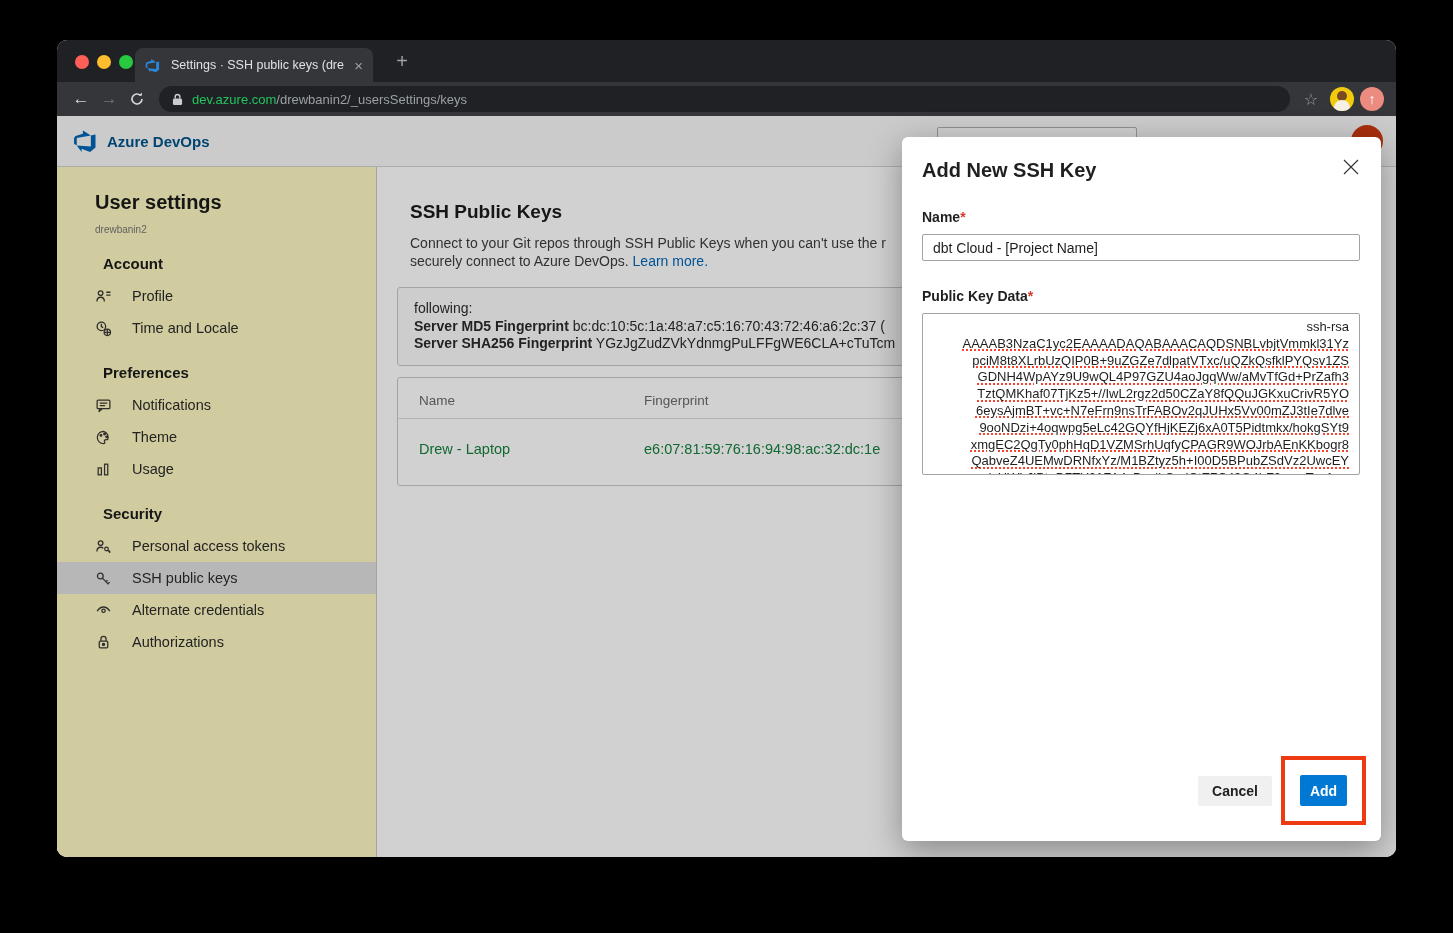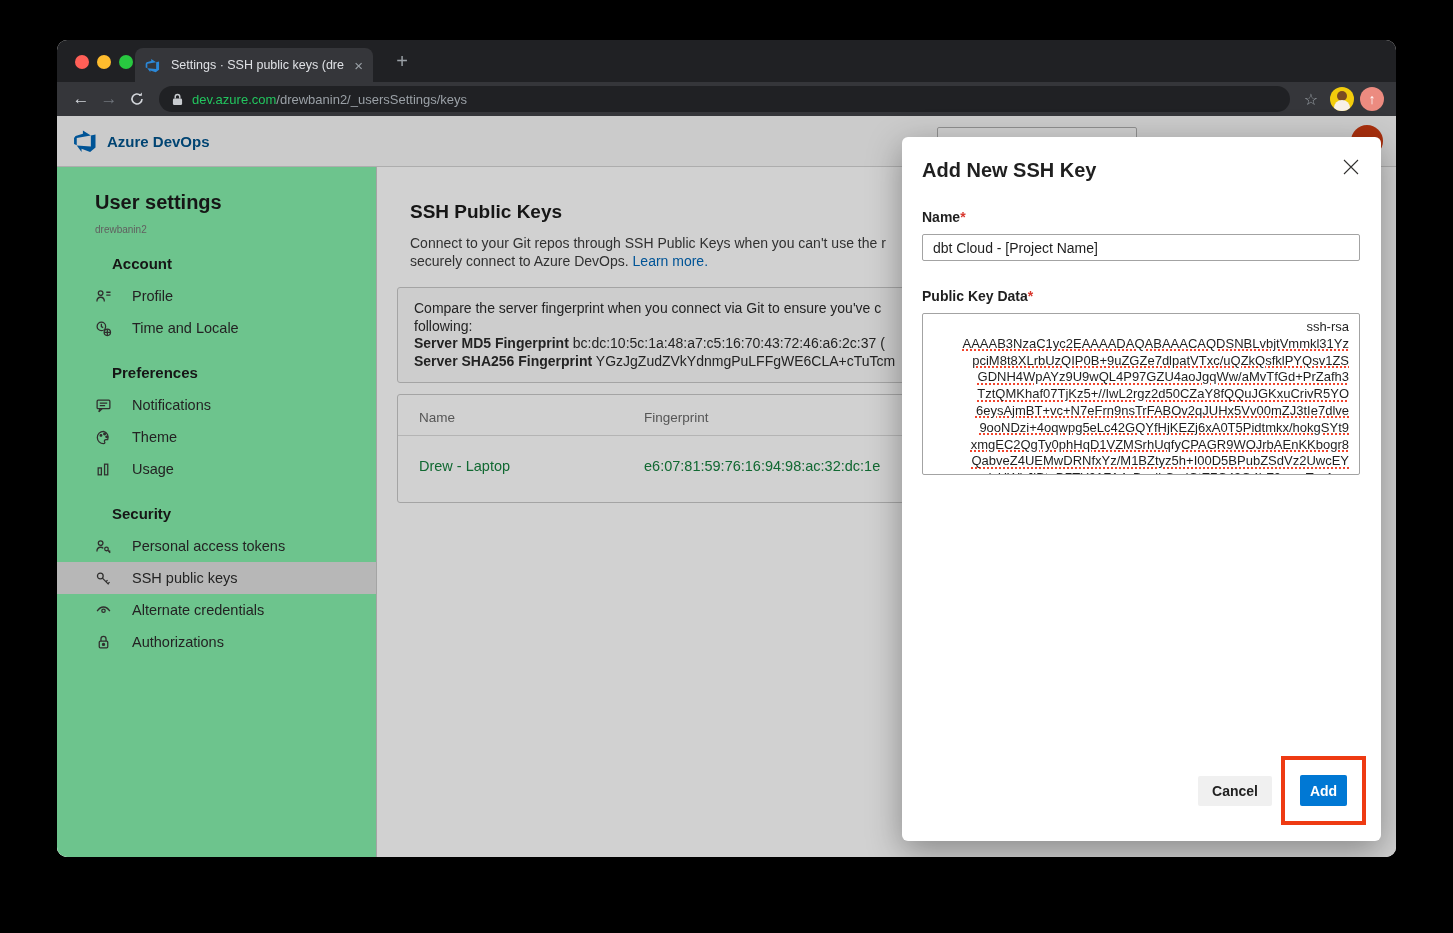--- a/index.html
+++ b/index.html
@@ -37,26 +37,26 @@
     text-align:center;line-height:24px;font-weight:bold;margin-right:2px;}
   
   .page{position:absolute;top:76px;left:0;right:0;bottom:0;background:#fff;}
   .app-header{height:51px;background:#f8f8f8;border-bottom:1px solid #d4d4d4;display:flex;align-items:center;
     padding:0 16px;position:relative;box-sizing:border-box;}
   .brand{color:#00538c;font-weight:bold;font-size:15px;margin-left:10px;}
   .header-search{position:absolute;left:880px;top:11px;width:200px;height:26px;border:1px solid #b0b0b0;
     background:#fdfdfd;border-radius:2px;box-sizing:border-box;}
   .header-avatar{position:absolute;left:1294px;top:9px;width:32px;height:32px;border-radius:50%;background:#cd3a10;}
   .page-body{display:flex;height:690px;}
-  .sidebar{width:320px;background:#86efac;border-right:1px solid #c9c9c9;box-sizing:border-box;
+  .sidebar{width:320px;background:#fef9c3;border-right:1px solid #c9c9c9;box-sizing:border-box;
     padding-top:12px;flex:0 0 auto;}
   .sb-inner{padding-left:38px;}
   .sb-title{font-size:20px;font-weight:bold;color:#1b1b1b;margin:12px 0 10px;}
   .sb-user{font-size:10px;color:#767676;}
-  .sb-section{font-size:15px;font-weight:bold;color:#1b1b1b;margin:20px 17px 8px;}
+  .sb-section{font-size:15px;font-weight:bold;color:#1b1b1b;margin:20px 8px 8px;}
   .sb-item{display:flex;align-items:center;gap:20px;height:32px;font-size:14.5px;color:#2b2b2b;
     margin-left:-38px;padding-left:38px;cursor:default;}
   .sb-item.selected{background:#e0e0e0;}
   .sb-ic{width:17px;height:17px;flex:0 0 auto;display:flex;align-items:center;}
   .main{flex:1;padding:18px 0 0 20px;min-width:0;}
   .main h1{font-size:19px;font-weight:bold;color:#1b1b1b;margin:16px 0 12px 13px;}
   .intro{margin-left:13px;font-size:14px;color:#3c3c3c;line-height:17.5px;}
   .intro .line{white-space:nowrap;overflow:hidden;}
   .link{color:#0067b8;}
   .info-box{margin-top:17px;width:560px;border:1px solid #c9c9c9;border-radius:3px;background:#fbfbfb;
@@ -261,21 +261,20 @@
         <h1>SSH Public Keys</h1>
         <div class="intro">
           <div class="line">Connect to your Git repos through SSH Public Keys when you can't use the r</div>
           <div class="line">
             <span>securely connect to Azure DevOps.</span>
             <span class="link">Learn more.</span>
           </div>
         </div>
 
         <div class="info-box">
-          <div class="line">Compare the server fingerprint when you connect via Git to ensure you've c</div>
           <div class="line">following:</div>
           <div class="line">
             <b>Server MD5 Fingerprint</b>
             <span>bc:dc:10:5c:1a:48:a7:c5:16:70:43:72:46:a6:2c:37 (</span>
           </div>
           <div class="line">
             <b>Server SHA256 Fingerprint</b>
             <span>YGzJgZudZVkYdnmgPuLFFgWE6CLA+cTuTcm</span>
           </div>
         </div>

